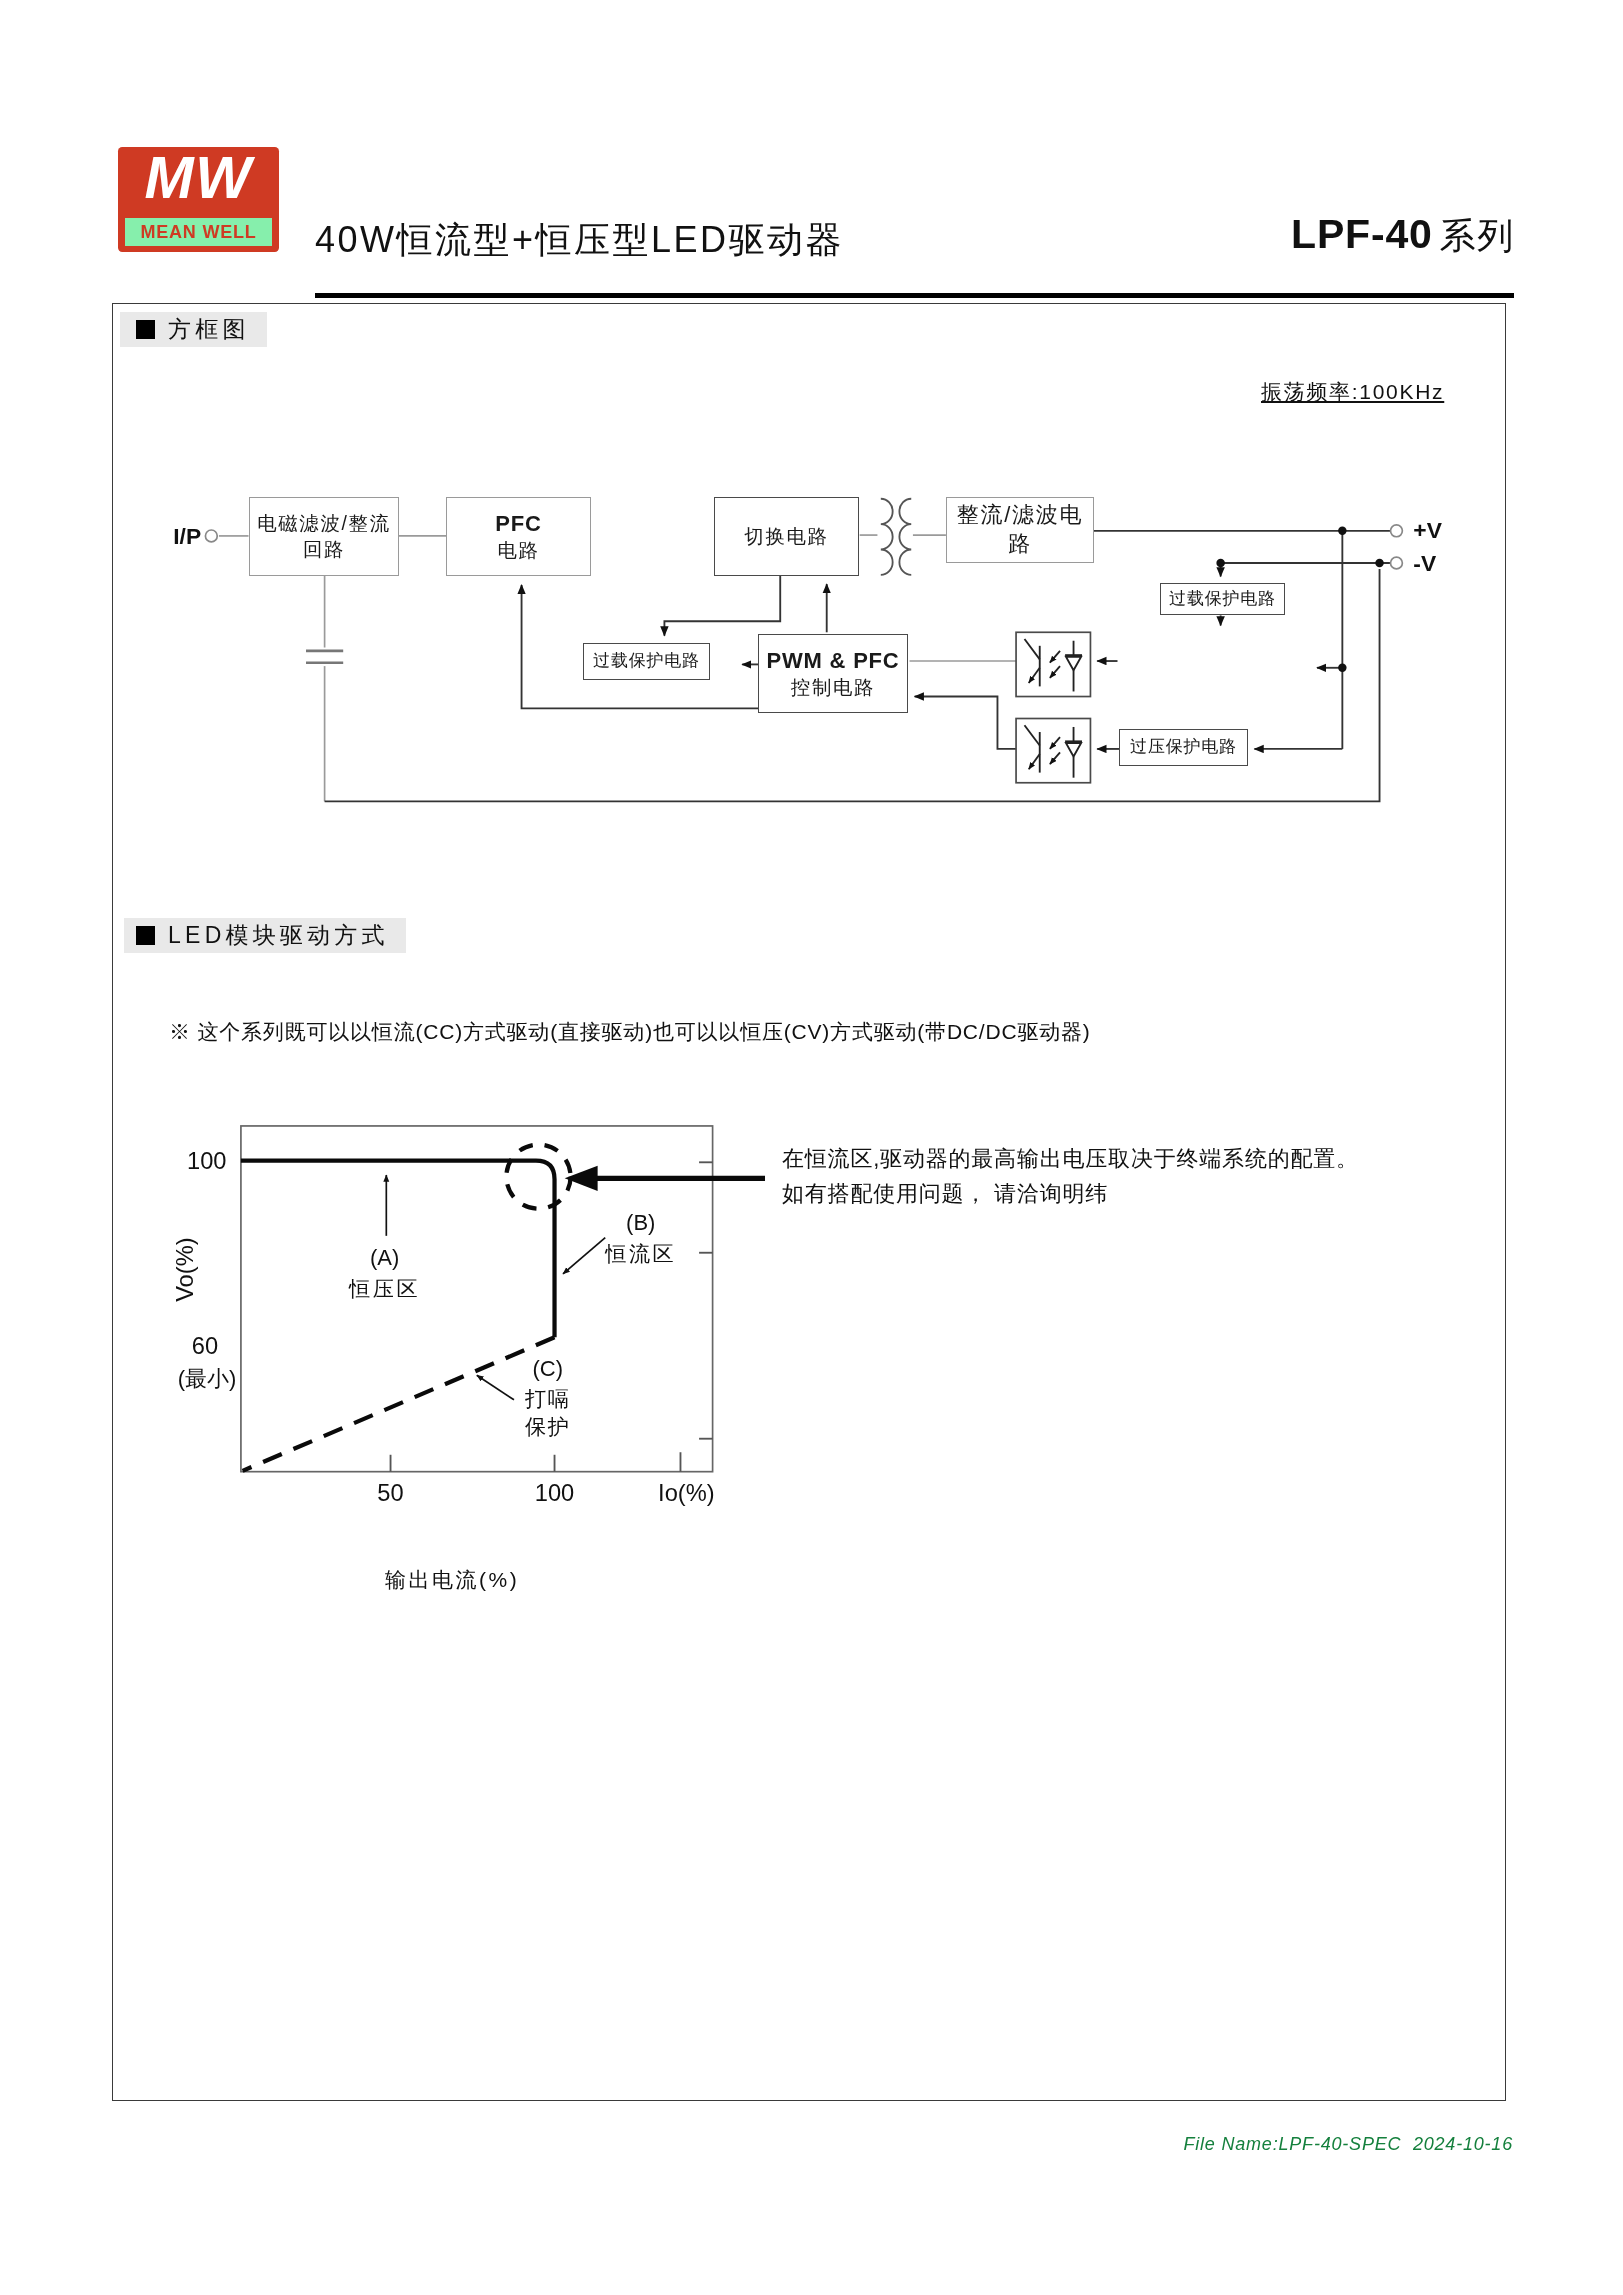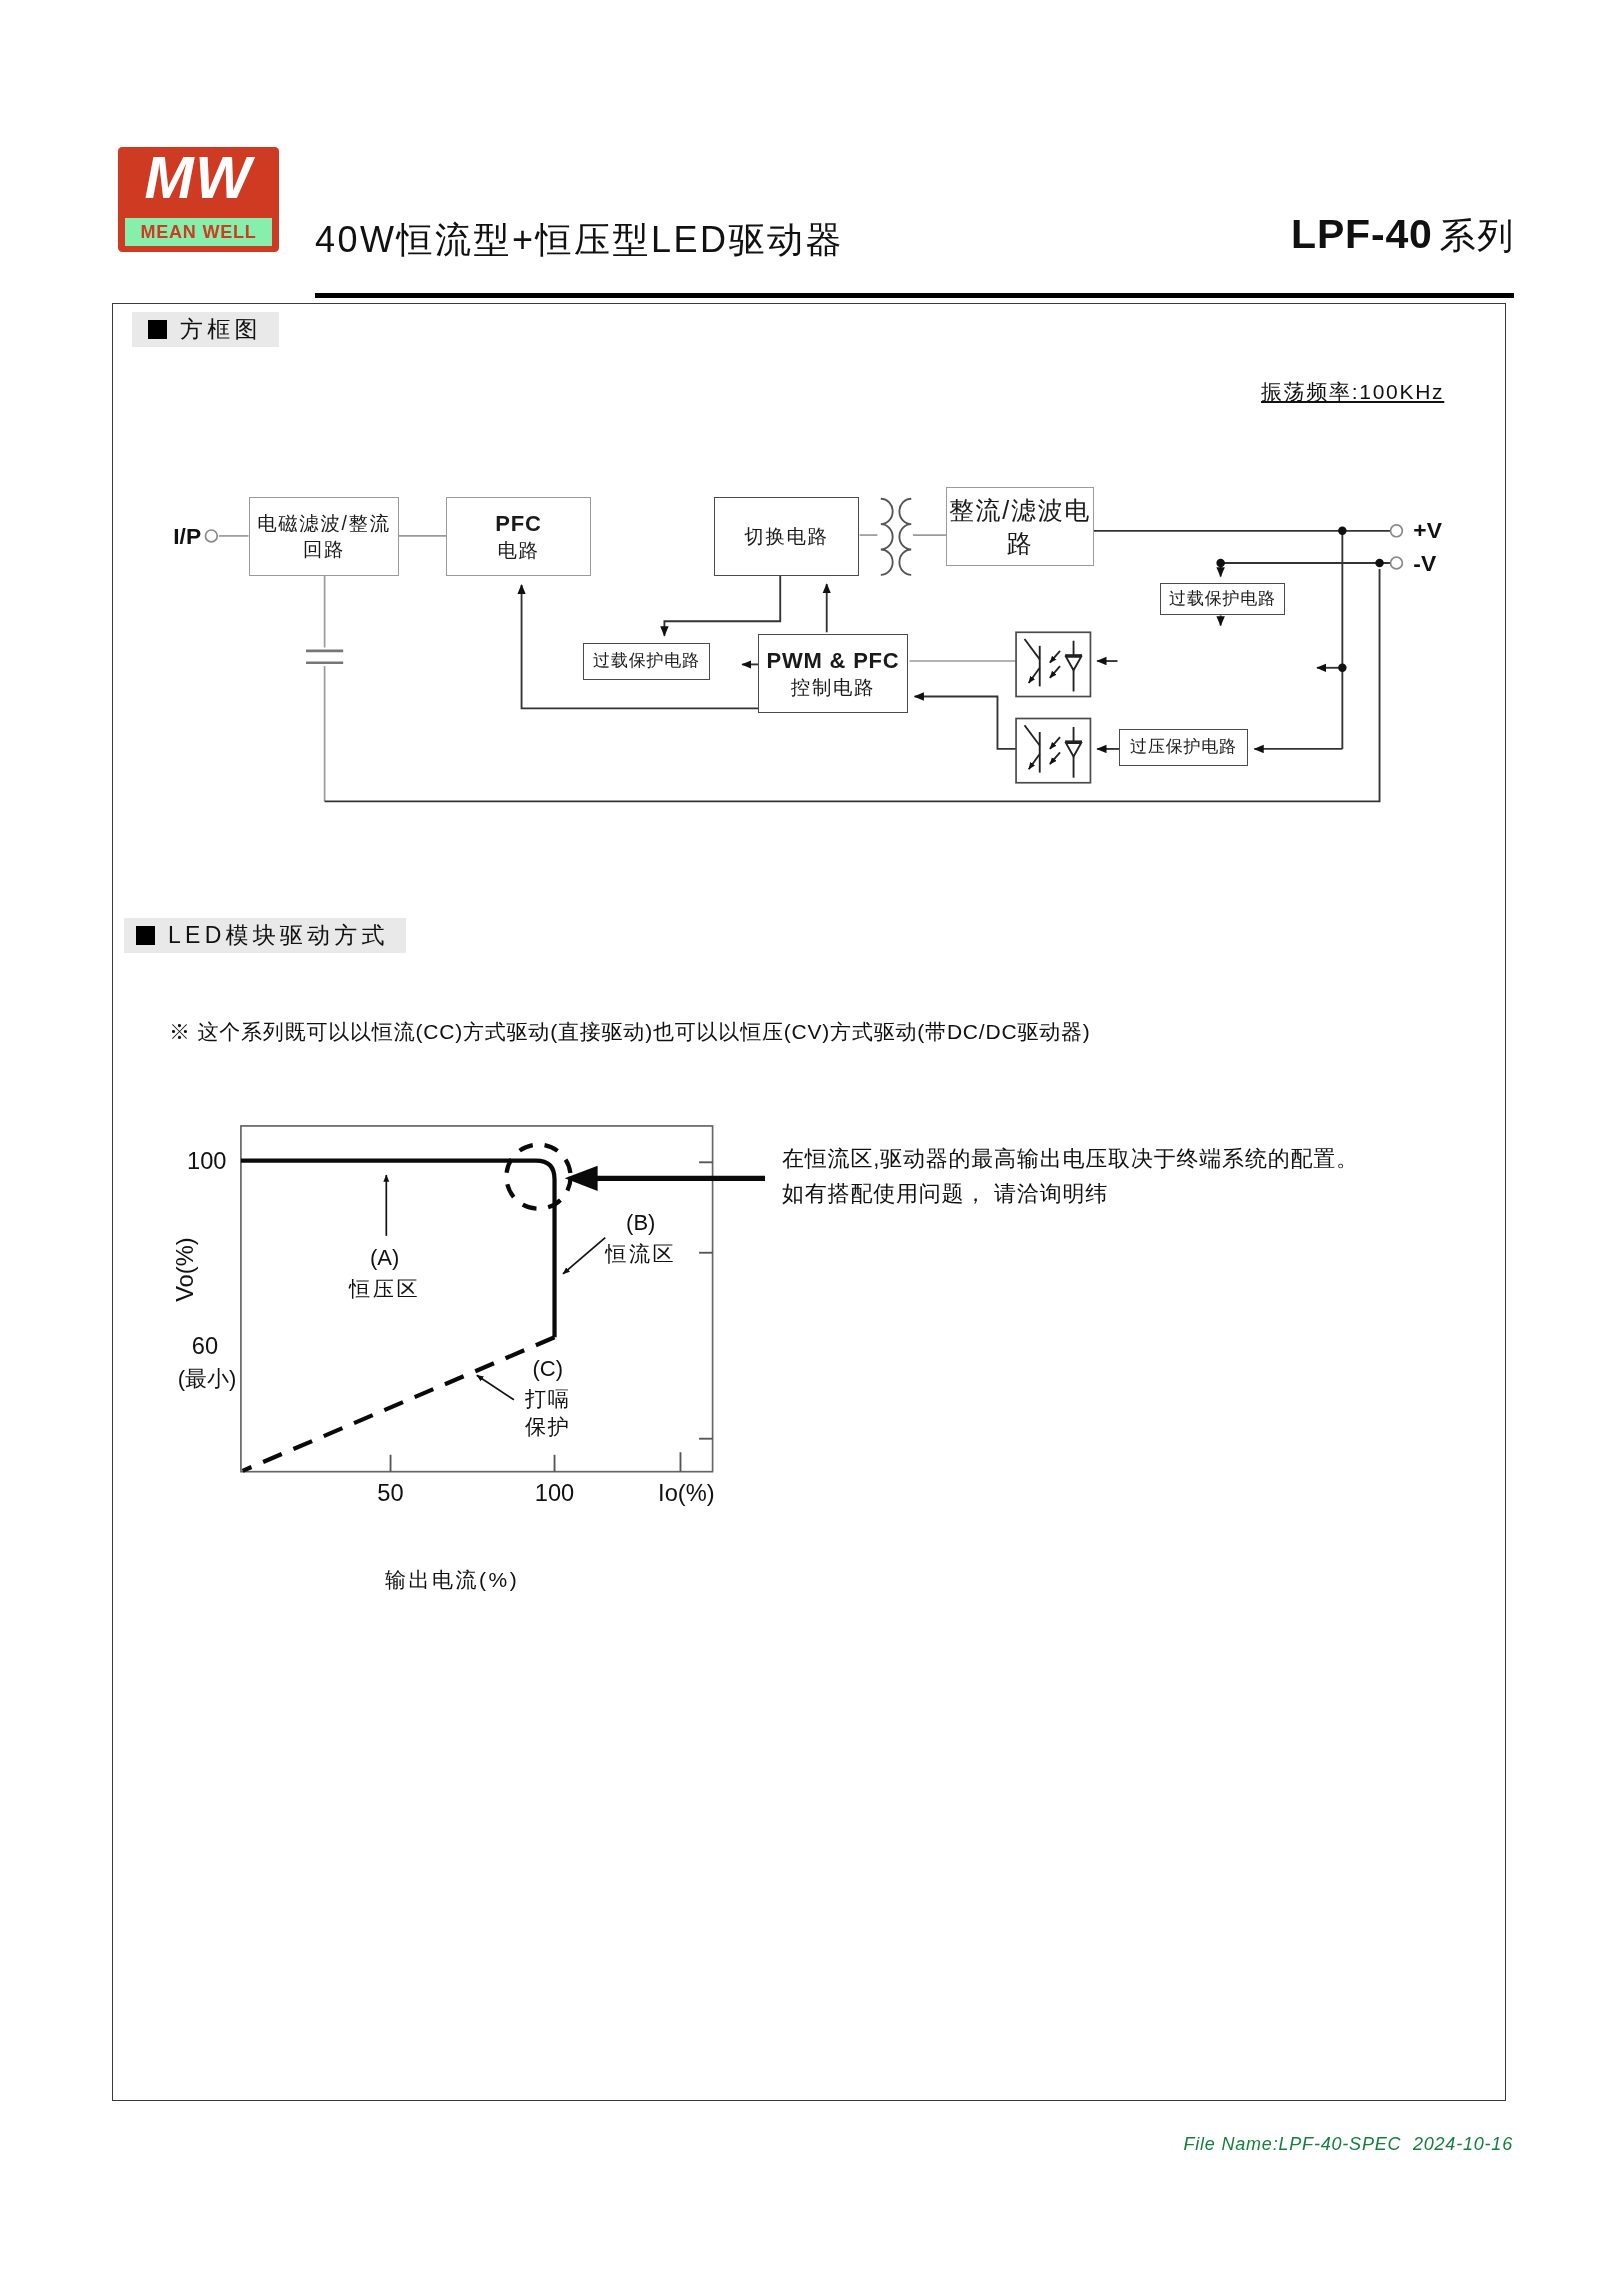--- a/index.html
+++ b/index.html
@@ -22,21 +22,21 @@
   #series .s { font-size:36px; font-weight:500; letter-spacing:1.7px; }
   #title-rule { left:315px; top:293px; width:1199px; height:5px; background:#000; z-index:3; }
 
   
   #frame { left:112px; top:303px; width:1394px; height:1798px; border:1.7px solid #3a3a3a; z-index:0; background:#fff; }
 
   .section-bar { height:35px; background:#e9e9e9; display:flex; align-items:center;
     padding:0 17px 0 12px; gap:13.5px; z-index:3; }
   .section-bar .sq { width:18.6px; height:18.6px; background:#000; flex:0 0 auto; }
   .section-bar .txt { font-size:23px; letter-spacing:4.2px; color:#111; }
-  #bar-block { left:132px; top:312px;padding-left:16px; }
+  #bar-block { left:120px; top:312px;padding-left:16px; }
   #bar-led { left:124px; top:918px; }
 
   #osc-note { left:1261px; top:378px; font-size:21px; letter-spacing:1.7px; z-index:3;text-decoration:underline; }
 
   
   .bbox { position:absolute; background:#fff; display:flex; flex-direction:column;
     align-items:center; justify-content:center; text-align:center; z-index:2;
     font-size:19.4px; letter-spacing:1.7px; line-height:1.3; color:#1a1a1a; }
   .bd-gray { border:1.7px solid #9a9a9a; }
   .bd-dark { border:1.7px solid #4a4a4a; }
@@ -218,21 +218,21 @@
     <span>电磁滤波/整流</span>
     <span>回路</span>
   </div>
   <div class="bbox bd-gray" style="left:446px;top:497px;width:145px;height:79px;">
     <span class="en">PFC</span>
     <span>电路</span>
   </div>
   <div class="bbox bd-dark" style="left:714px;top:497px;width:145px;height:79px;">
     <span>切换电路</span>
   </div>
-  <div class="bbox bd-gray" style="left:946px;top:487px;width:148px;height:79px;font-size:25px;">
+  <div class="bbox bd-gray" style="left:946px;top:497px;width:148px;height:66px;font-size:22px;">
     <span>整流/滤波电路</span>
   </div>
   <div class="bbox bd-dark small-box" style="left:583px;top:643px;width:127px;height:37px;">
     <span>过载保护电路</span>
   </div>
   <div class="bbox bd-dark" style="left:758px;top:634px;width:150px;height:79px;">
     <span class="en">PWM &amp; PFC</span>
     <span>控制电路</span>
   </div>
   <div class="bbox bd-dark small-box" style="left:1160px;top:583px;width:125px;height:32px;">

